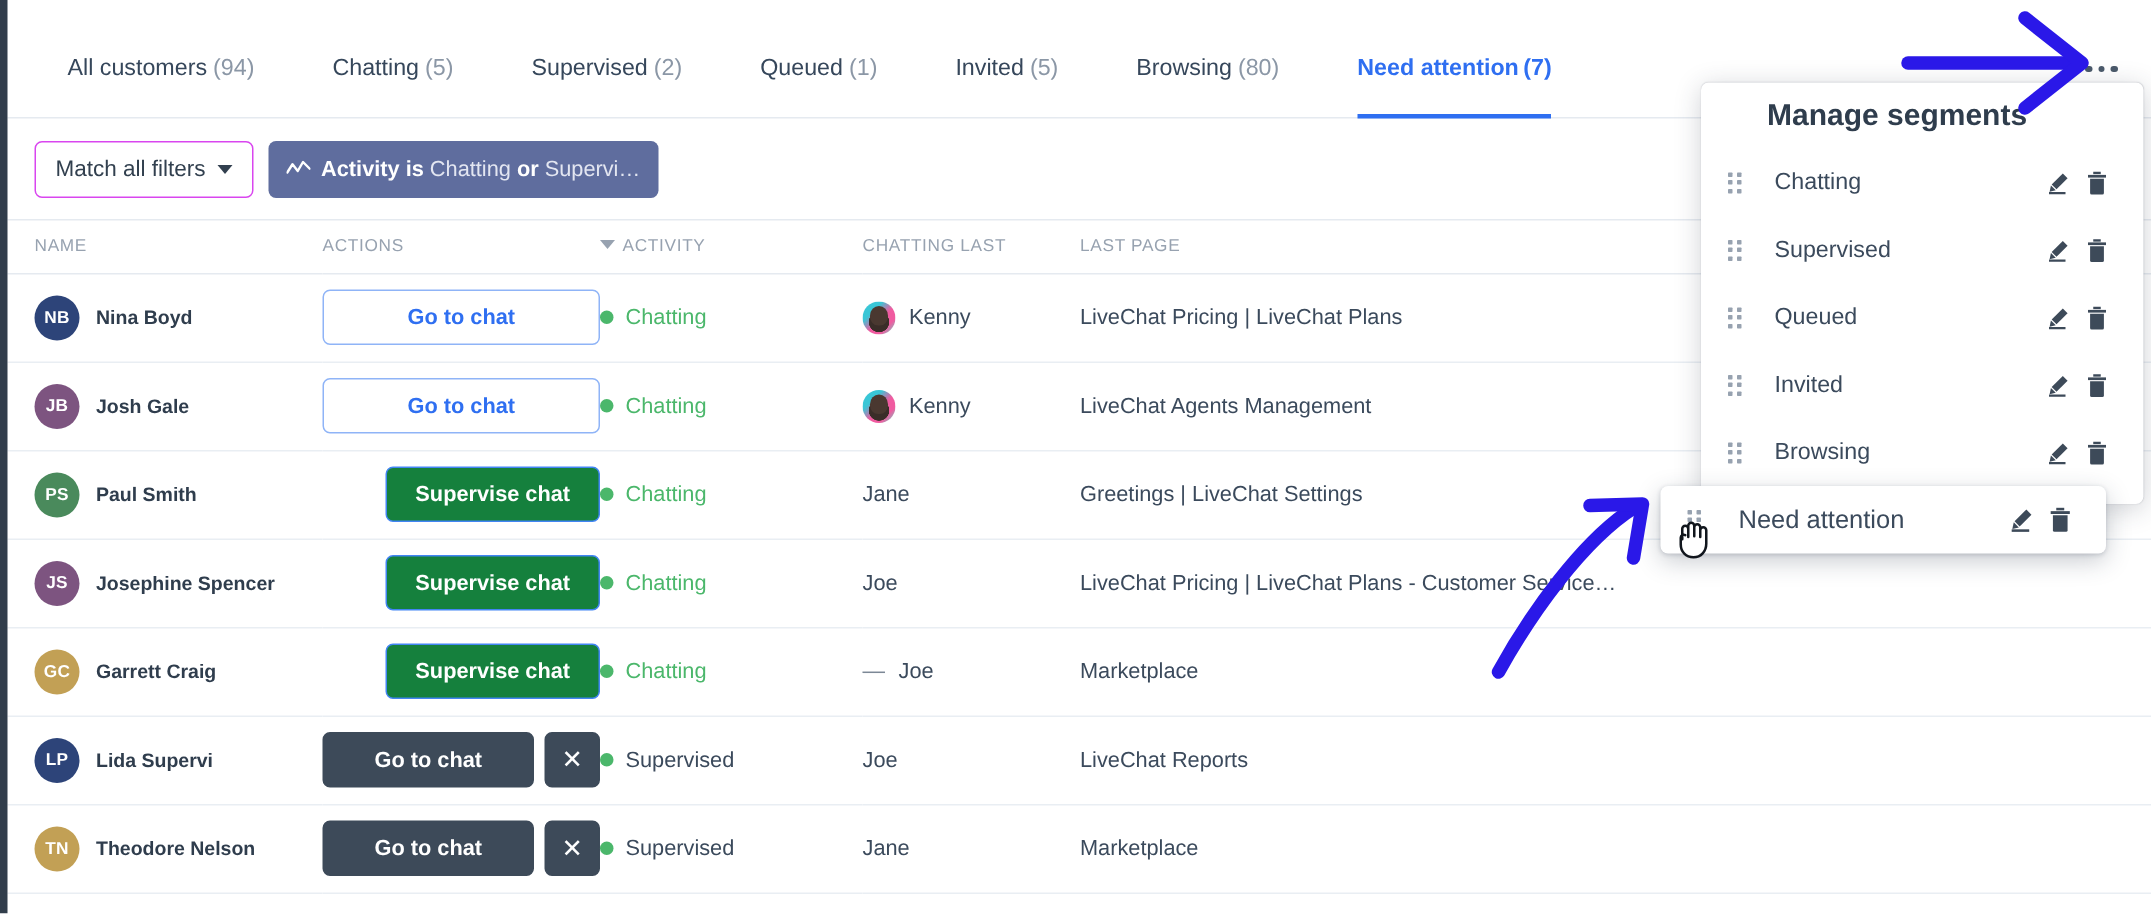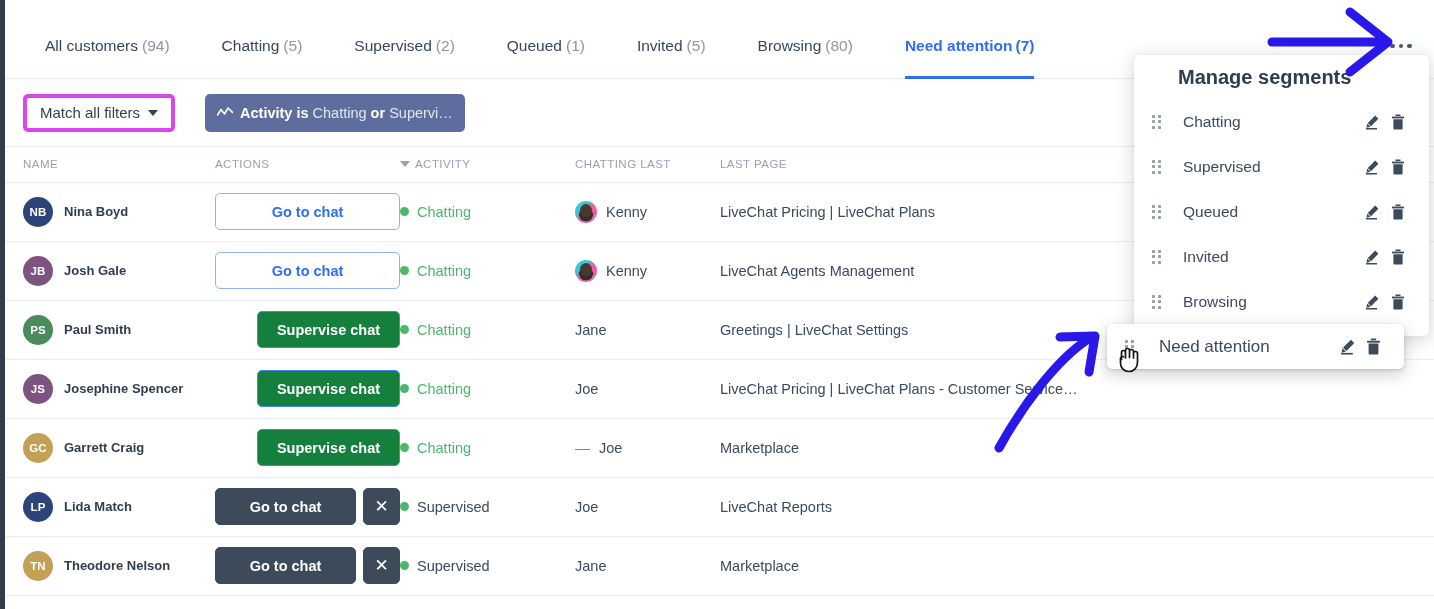--- a/index.html
+++ b/index.html
@@ -67,21 +67,21 @@
   
   .filterbar {
     height: 68px;
     display: flex; align-items: center;
     padding-left: 18px;
     gap: 10px;
     border-bottom: 1px solid #e5eaf0;
   }
   .match-btn {
     height: 38px;
-    border: 4px solid #d946ef;
+    border: 1px solid #d946ef;
     border-radius: 5px;
     background: #fff;
     display: flex; align-items: center;
     padding: 0 13px;
     font-size: 15px;
     color: #32404f;
     cursor: pointer;
     gap: 8px;
   }
   .caret-down {
@@ -95,21 +95,20 @@
     height: 38px;
     background: #5f6d9e;
     border-radius: 5px;
     display: flex; align-items: center;
     padding: 0 12px;
     font-size: 14.5px;
     color: #fff;
     gap: 7px;
     cursor: pointer;
     max-width: 278px;
-    margin-left: 20px;
   }
   .chip .chiplabel { font-weight: bold; }
   .chip .chipval { color: #e3e6f1; font-weight: normal; }
   .chip .chipor { font-weight: bold; }
   .chip-txt { overflow:hidden; text-overflow: ellipsis; white-space: nowrap; }
   .addfilter {
     height: 38px;
     border: 1px solid #8fb4f7;
     border-radius: 5px;
     background: #fff;
@@ -482,21 +481,21 @@
             </div>
           </td>
           <td colspan="2">
             <div class="lastpage">Marketplace</div>
           </td>
         </tr>
         <tr>
           <td>
             <div class="namecell">
               <div class="avatar" style="background:#2d4479">LP</div>
-              <span class="cname">Lida Match</span>
+              <span class="cname">Lida Supervi</span>
             </div>
           </td>
           <td>
             <div class="actions-wrap">
               <div class="btn dark">Go to chat</div>
               <div class="btn xbtn">✕</div>
             </div>
           </td>
           <td>
             <div class="activity">

